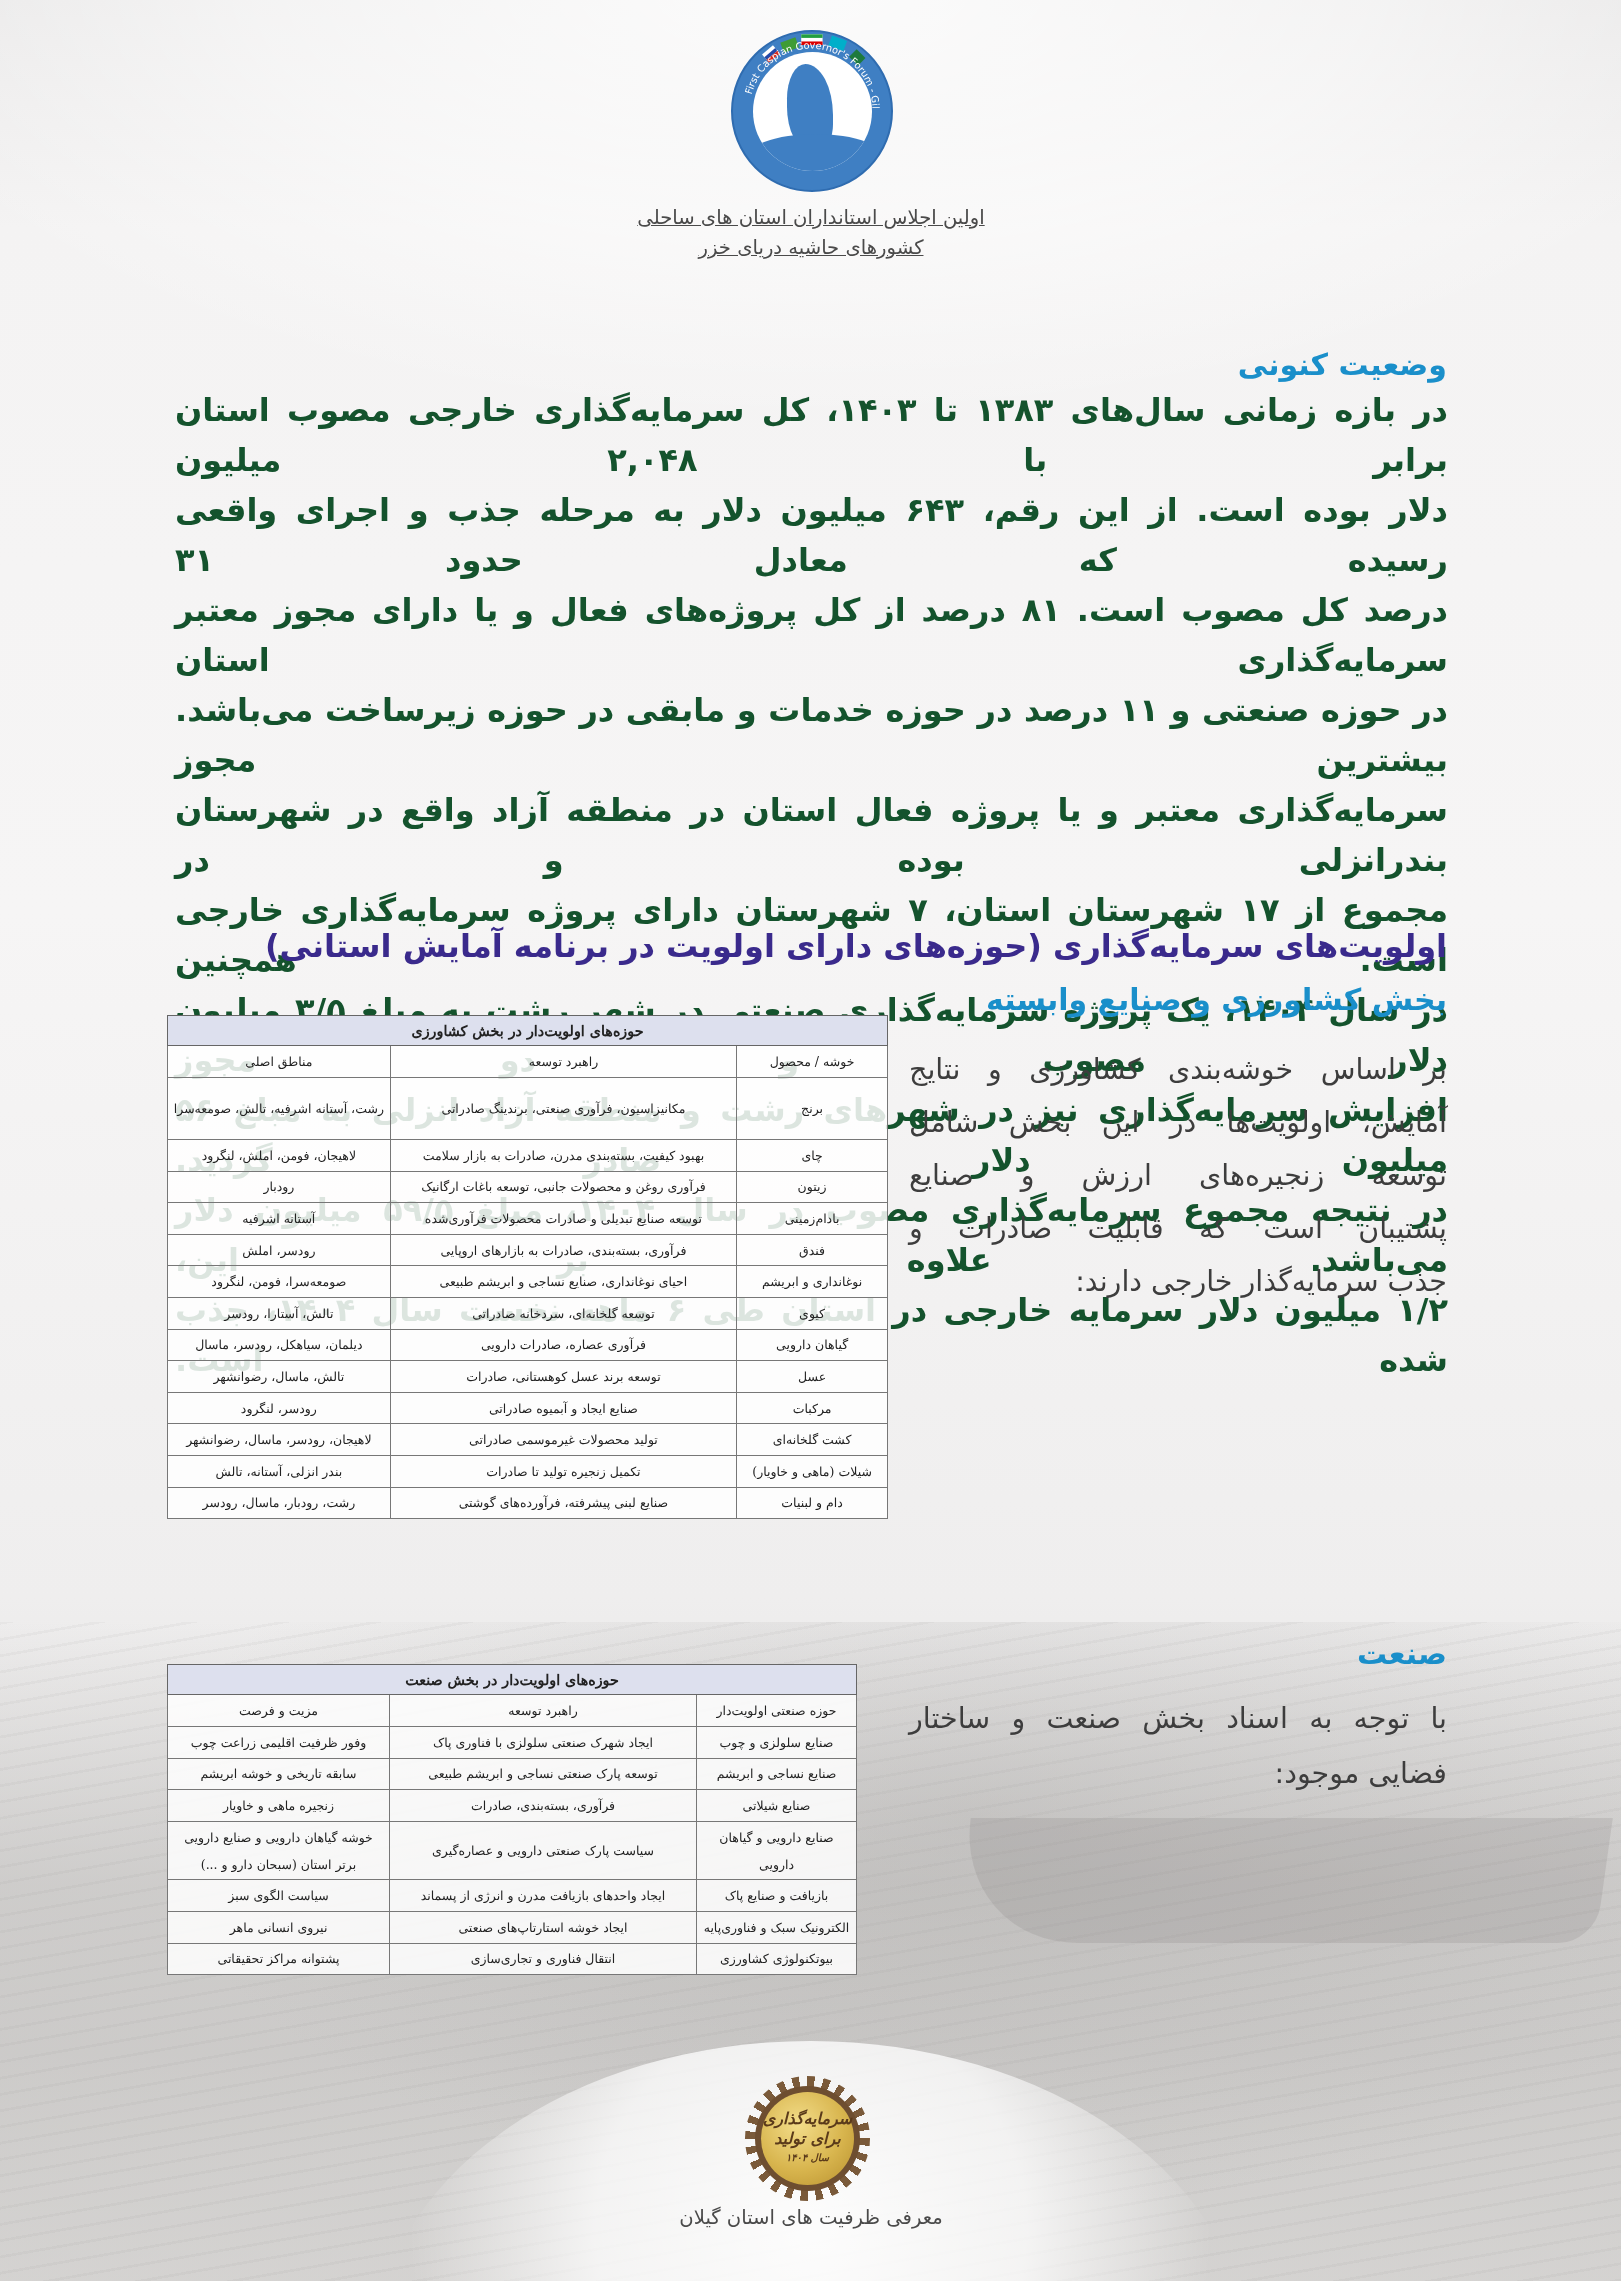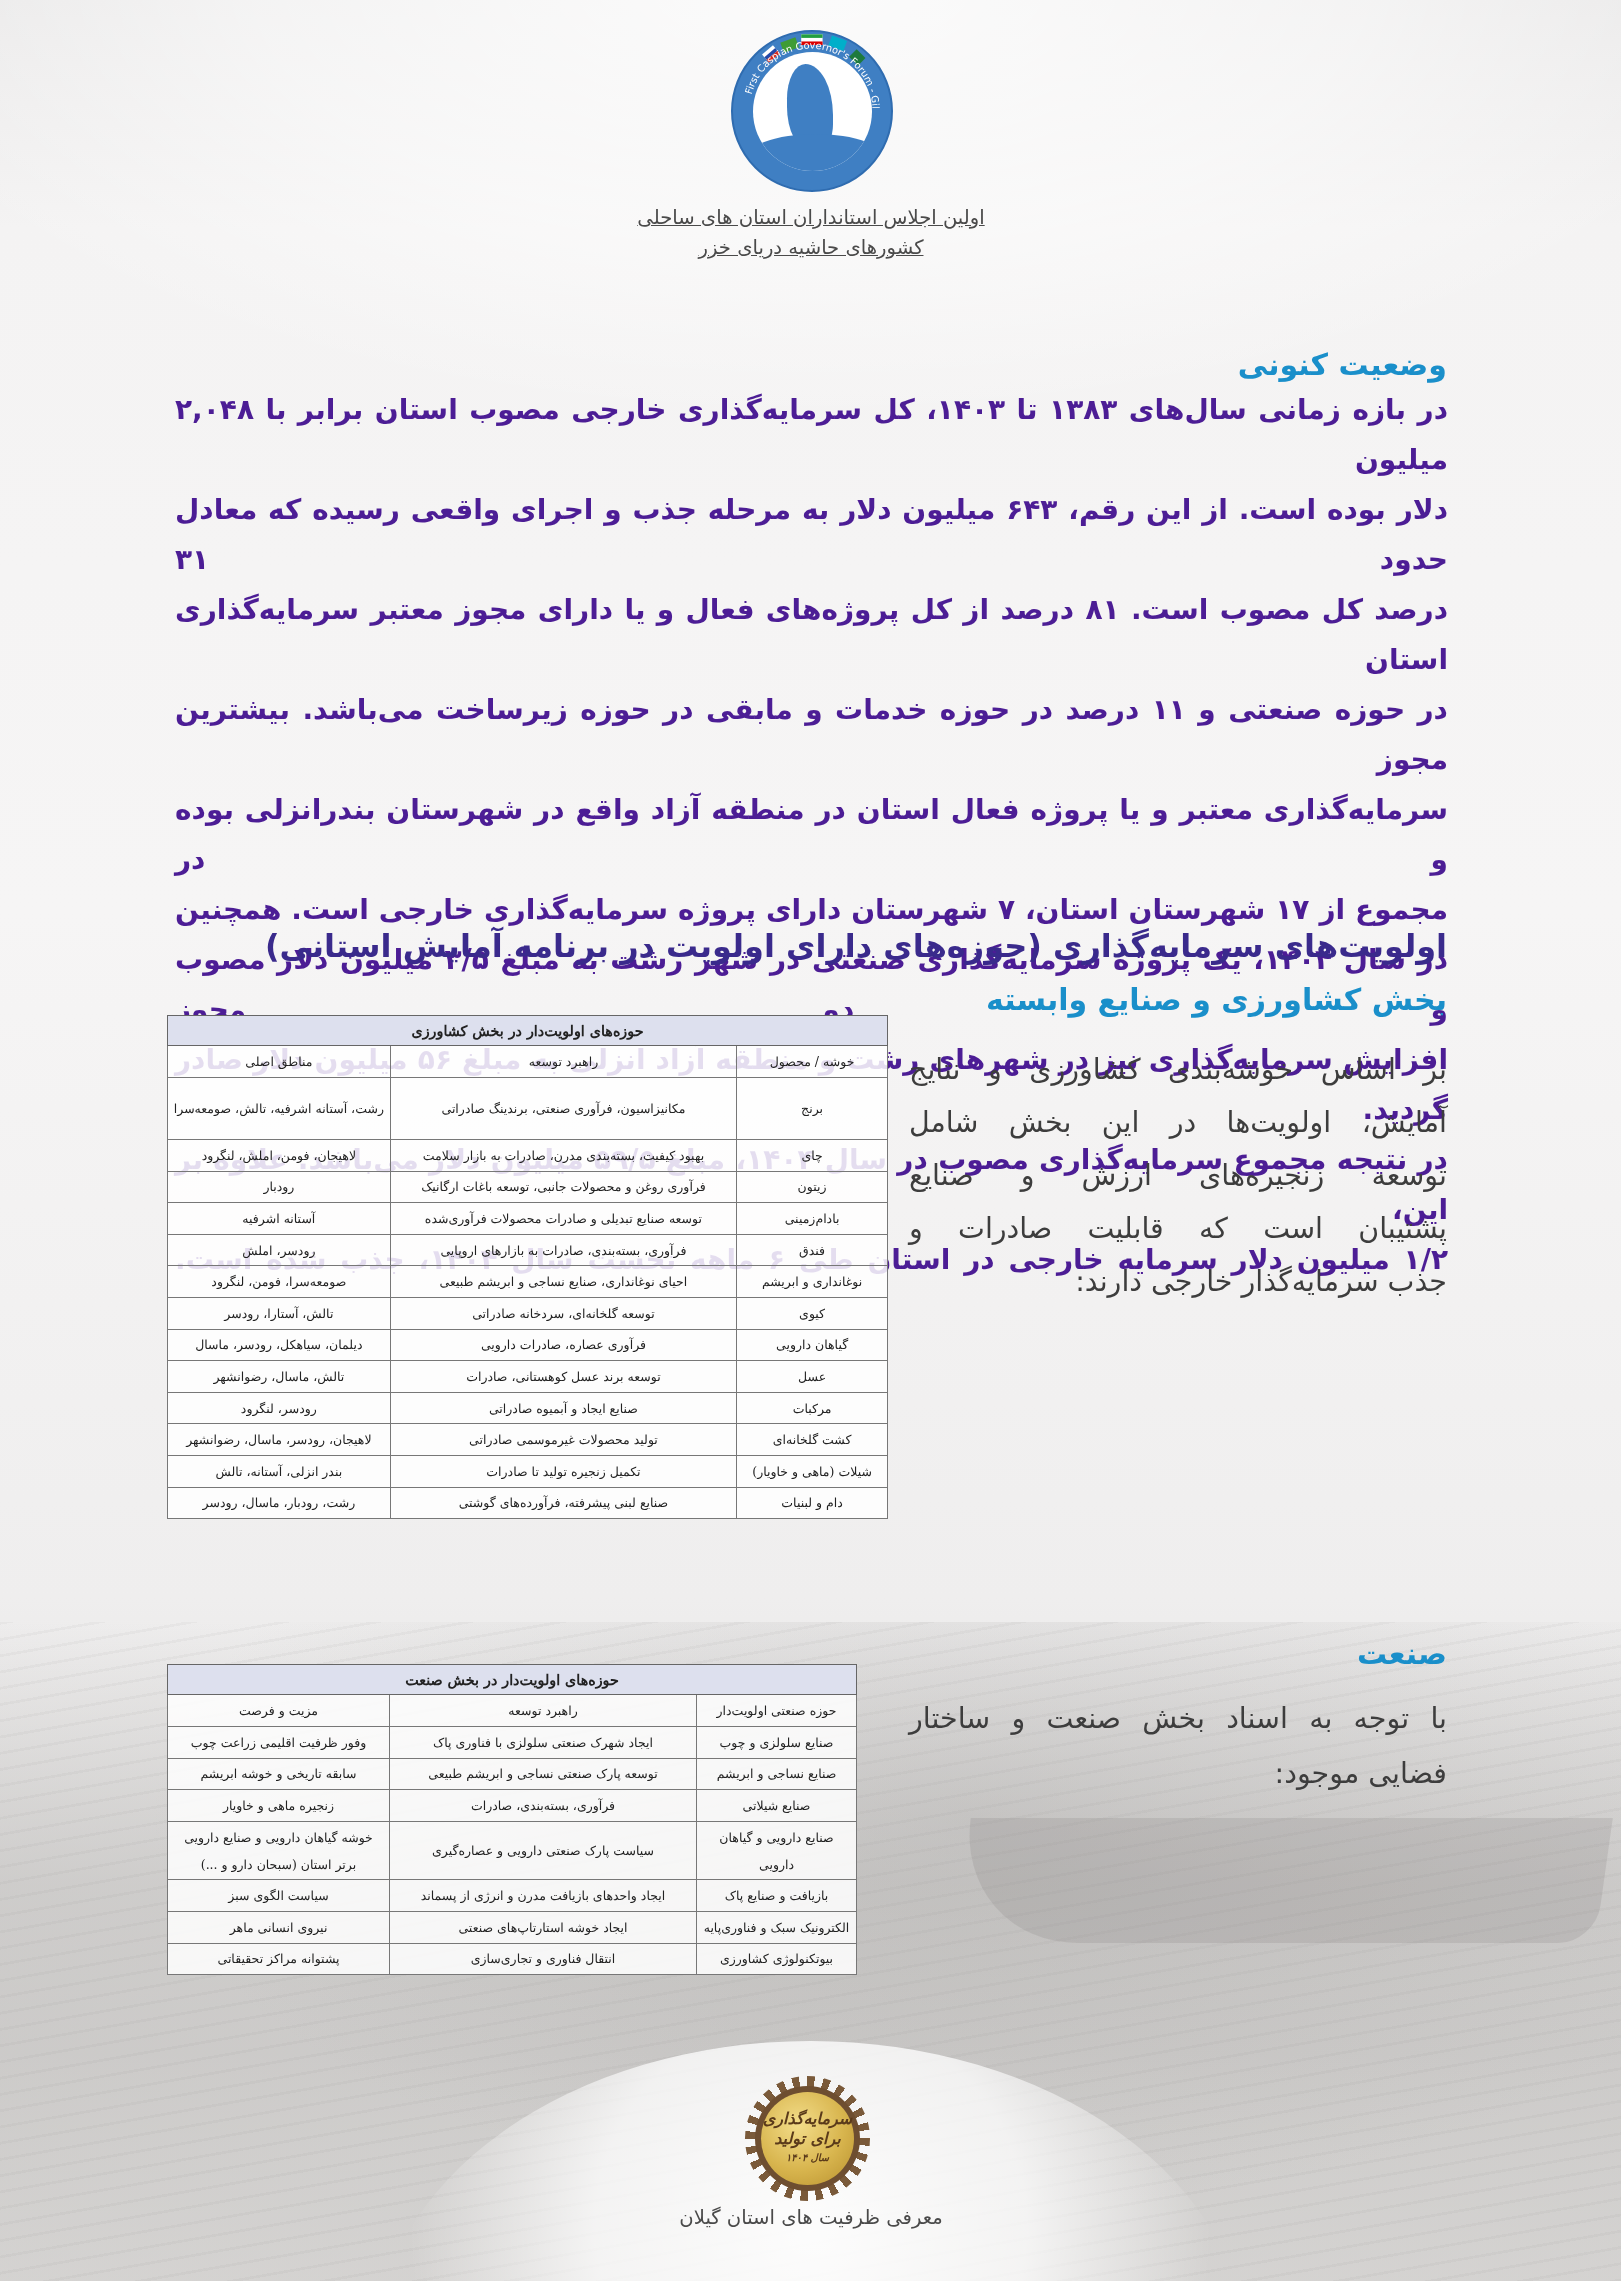--- a/index.html
+++ b/index.html
@@ -64,21 +64,21 @@
     position: absolute; right: 175px; font-weight: bold; color: #1a8fca;
     font-size: 30px; direction: rtl;
   }
   .h-purple {
     position: absolute; right: 175px; font-weight: bold; color: #3a2a8c;
     font-size: 32px; direction: rtl;
   }
   .para-main {
     position: absolute; left: 175px; top: 385px; width: 1273px;
     direction: rtl; text-align: justify; text-align-last: right;
-    font-size: 28px; line-height: 50px; font-weight: bold; color: #4c1d95;
+    font-size: 32px; line-height: 50px; font-weight: bold; color: #14532d;
   }
   .para-main span { display: block; text-align: justify; text-align-last: justify; }
   .para-side {
     position: absolute; direction: rtl; font-size: 28.5px; line-height: 53px; color: #3d3d3d;
   }
   .para-side span { display: block; text-align: justify; text-align-last: justify; }
   .para-side span.last { text-align-last: right; }
 
   
   table.ptable {

